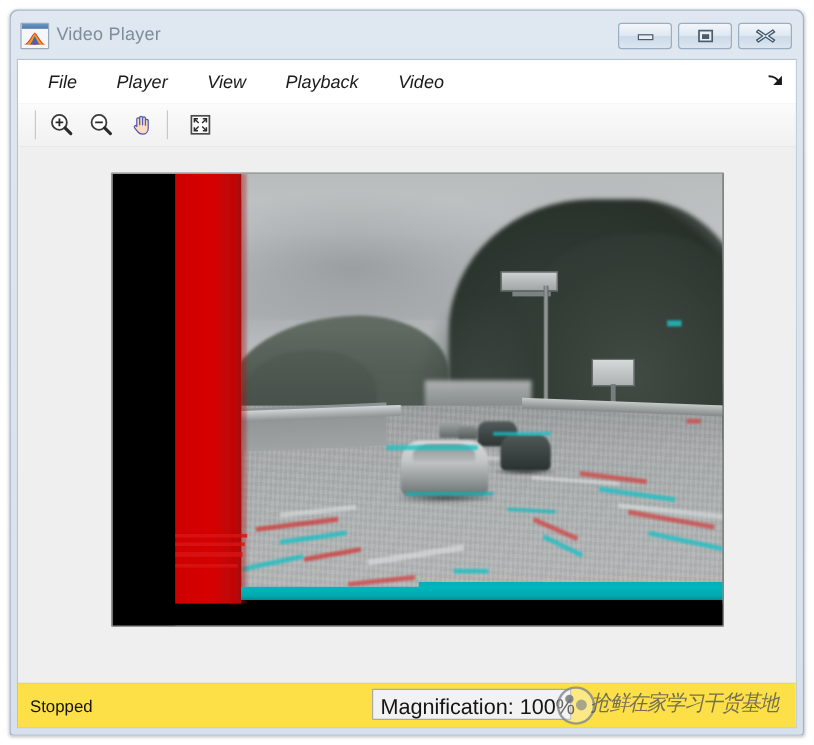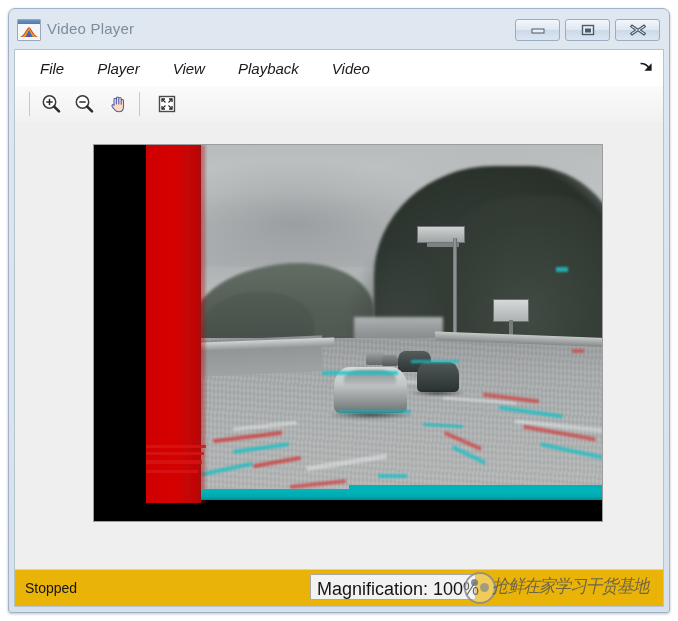--- a/index.html
+++ b/index.html
@@ -389,21 +389,21 @@
   }
   .blackbar-notch {
     position:absolute; left:52px; top:0px; width:10px; height:40px; background:#000;
   }
 
   
   #statusbar {
     position: absolute;
     left: 0; right: 0; bottom: 0;
     height: 36px;
-    background: #eab308;
+    background: #fde047;
     border-top: 1px solid #d0d0d0;
   }
   #status-text {
     position: absolute;
     left: 10px;
     top: 10px;
     font-size: 14px;
     color: #151515;
   }
   .status-panel {

